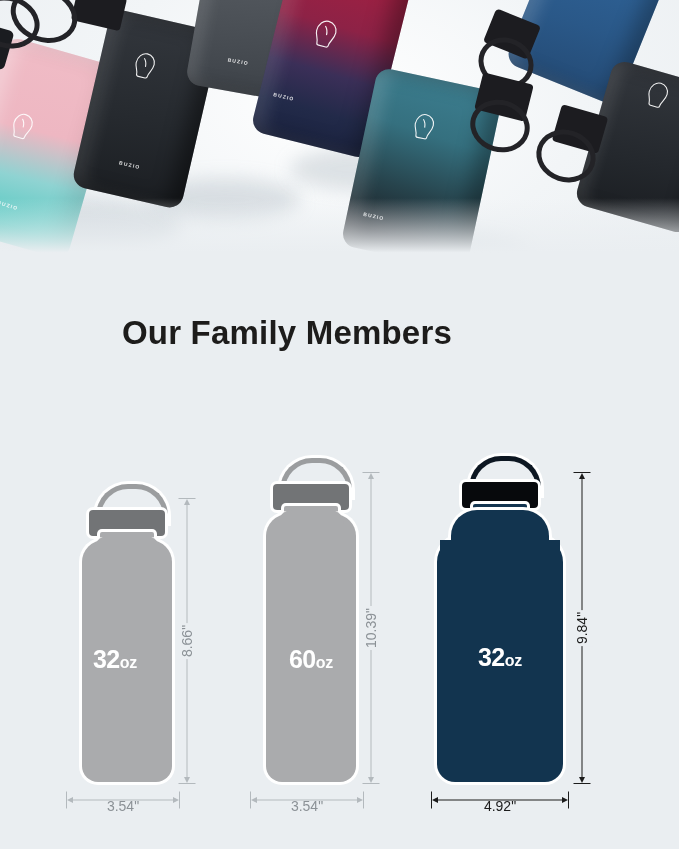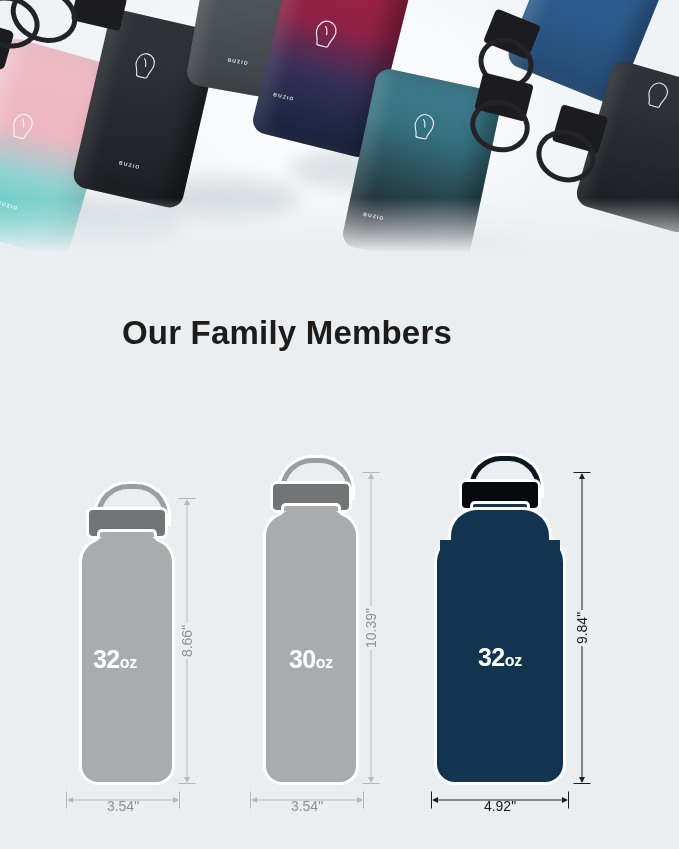--- a/index.html
+++ b/index.html
@@ -205,21 +205,21 @@
       <div style="position:absolute;left:11px;top:44px;width:76px;height:26px;background:#727476;
                   border-radius:4px;box-shadow:0 0 0 3px #ffffff;"></div>
       <div style="position:absolute;left:22px;top:66px;width:54px;height:14px;background:#aaabad;
                   box-shadow:0 0 0 3px #ffffff;border-radius:2px;"></div>
       <div style="position:absolute;left:4px;top:74px;width:90px;height:268px;background:#aaabad;
                   border-radius:22px 22px 16px 16px;box-shadow:0 0 0 3px #ffffff;"></div>
       <div style="position:absolute;left:16px;top:70px;width:66px;height:24px;background:#aaabad;
                   border-radius:14px 14px 0 0;"></div>
 
       <div class="vol" style="left:4px;width:90px;top:205px;">
-        <span class="num">30</span><span class="unit">oz</span>
+        <span class="num">60</span><span class="unit">oz</span>
       </div>
 
       <div class="dim-v" style="left:99px;top:32px;height:312px;width:20px;">
         <div class="cap-t" style="background:#b3b9bd;"></div>
         <div class="cap-b" style="background:#b3b9bd;"></div>
         <div class="line" style="background:#b3b9bd;"></div>
         <div class="arr arr-up" style="border-bottom-color:#b3b9bd;"></div>
         <div class="arr arr-dn" style="border-top-color:#b3b9bd;"></div>
         <div class="lbl" style="color:#8b9196;">10.39"</div>
       </div>

